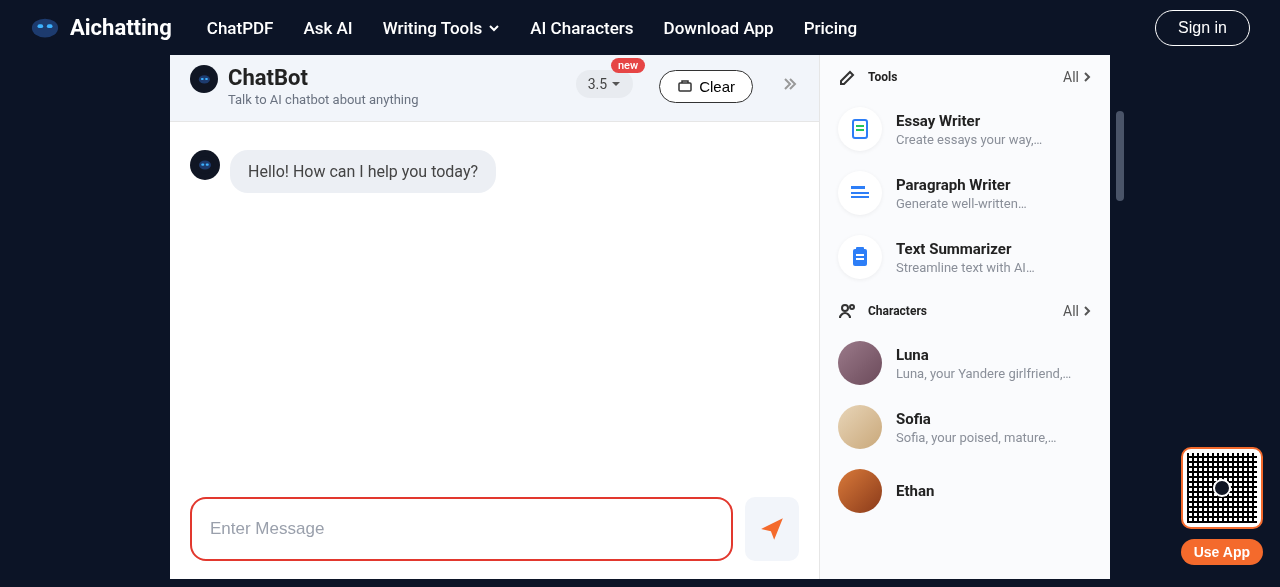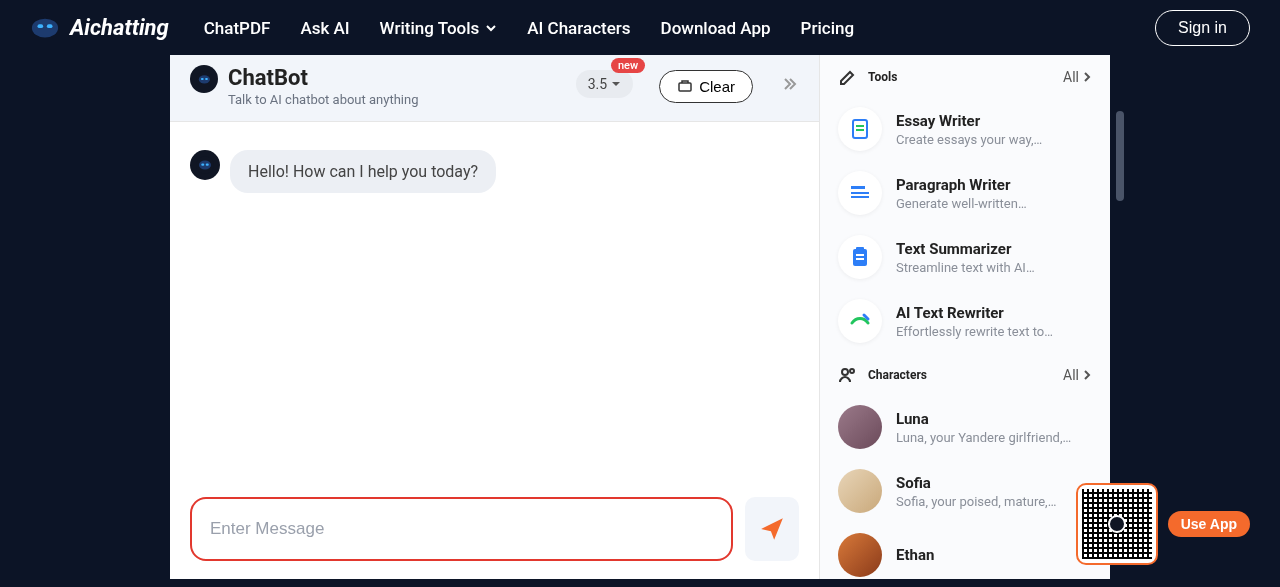--- a/index.html
+++ b/index.html
@@ -25,21 +25,20 @@
   }
   .logo-icon {
     width: 30px; height: 24px;
     position: relative;
   }
   .logo-icon svg { width: 100%; height: 100%; }
   .logo-text {
     color: #fff;
     font-weight: 700;
     font-size: 22px;
-    font-style: italic;
   }
   .nav {
     display: flex;
     gap: 30px;
     margin-left: 35px;
   }
   .nav-item {
     color: #fff;
     font-size: 17px;
     font-weight: 500;
@@ -268,24 +267,24 @@
     top: 56px;
     width: 8px;
     height: 90px;
     background: #4a5468;
     border-radius: 4px;
   }
 
   
   .qr-float {
     position: absolute;
-    right: 30px;
+    right: 17px;
     bottom: 22px;
     display: flex;
-    flex-direction: row;
+    flex-direction: column;
     align-items: center;
     gap: 10px;
   }
   .qr-box {
     width: 82px; height: 82px;
     border: 2px solid #f46a2c;
     border-radius: 10px;
     background: #fff;
     padding: 4px;
     display:flex;align-items:center;justify-content:center;
@@ -463,32 +462,20 @@
             <rect x="8" y="2" width="8" height="4" rx="1" fill="#2d7ef7"></rect>
             <rect x="8" y="9" width="8" height="2" fill="#fff"></rect>
             <rect x="8" y="13" width="8" height="2" fill="#fff"></rect>
           </svg>
         </span>
       <div class="item-texts">
         <div class="item-title">Text Summarizer</div>
         <div class="item-desc">Streamline text with AI…</div>
       </div>
     </div>
-    <div class="tool-item">
-      <span class="tool-icon">
-          <svg viewBox="0 0 24 24">
-            <path d="M4 14c4-6 12-6 16 0" fill="none" stroke="#22c55e" stroke-width="3" stroke-linecap="round"></path>
-            <path d="M16 6l4 4" stroke="#2d7ef7" stroke-width="3" stroke-linecap="round"></path>
-          </svg>
-        </span>
-      <div class="item-texts">
-        <div class="item-title">AI Text Rewriter</div>
-        <div class="item-desc">Effortlessly rewrite text to…</div>
-      </div>
-    </div>
 
     <div class="section-head">
       <svg class="sec-icon" width="20" height="20" viewBox="0 0 20 20">
           <circle cx="7" cy="7" r="3" fill="none" stroke="#333" stroke-width="2"></circle>
           <path d="M2 17c0-3 3-5 5-5s5 2 5 5" fill="none" stroke="#333" stroke-width="2"></path>
           <circle cx="14" cy="6" r="2" fill="none" stroke="#333" stroke-width="2"></circle>
         </svg>
       <div class="section-title">Characters</div>
       <div class="all-link">
         <span>All</span>

